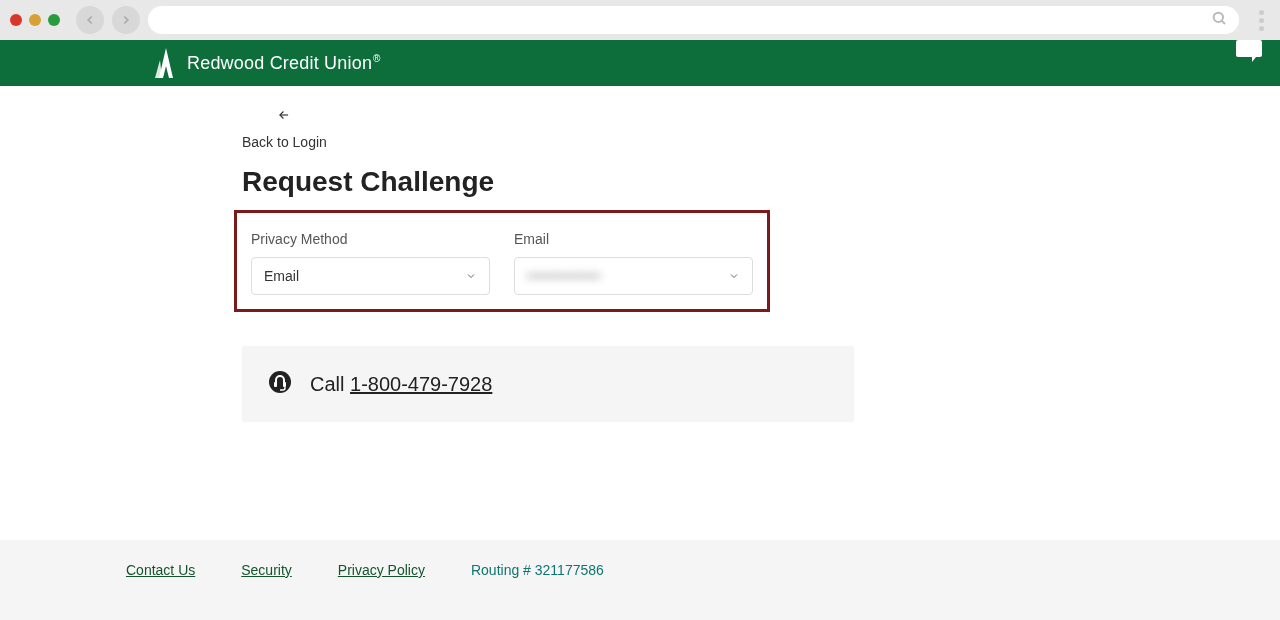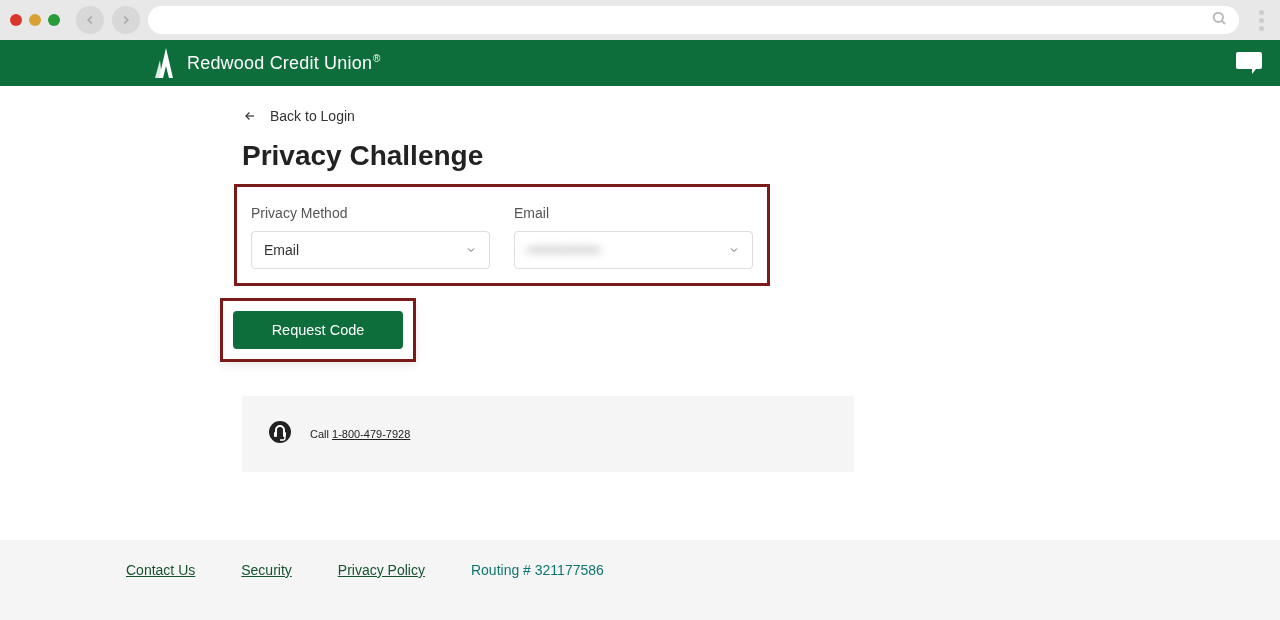--- a/index.html
+++ b/index.html
@@ -12,46 +12,46 @@
     .tl-red { background: #d9372a; }
     .tl-yellow { background: #d8a133; }
     .tl-green { background: #2a9b3d; }
     .nav-btn { width: 28px; height: 28px; border-radius: 50%; background: #d8d8d8; display: flex; align-items: center; justify-content: center; color: #aaa; }
     .url-bar { flex: 1; background: #fff; height: 28px; border-radius: 14px; display: flex; align-items: center; padding: 0 12px; justify-content: flex-end; margin-right: 6px; }
     .search-ico { color: #bbb; }
     .kebab { display: flex; flex-direction: column; gap: 3px; padding: 0 6px; }
     .kebab span { width: 5px; height: 5px; border-radius: 50%; background: #ccc; }
     
     
-    .site-header { background: #0d6e3b; height: 46px; display: flex; align-items: center; padding: 0 18px 0 155px; justify-content: space-between; }
+    .site-header { background: #0d6e3b; height: 46px; display: flex; padding: 0 18px 0 155px; justify-content: space-between; }
     .brand { display: flex; align-items: center; gap: 10px; color: #fff; font-size: 18px; font-weight: 400; letter-spacing: 0.2px; }
     .brand-logo { width: 22px; height: 30px; }
     .chat-ico { width: 26px; height: 22px; }
     .brand-sup { font-size: 10px; vertical-align: super; margin-left: 1px; }
     
     
     .main { padding: 22px 0 0 242px; }
-    .back-link { display: inline-flex; align-items: center; gap: 12px; color: #333; font-size: 14px; text-decoration: none; margin-bottom: 16px; cursor: pointer; }
+    .back-link { display: inline-flex; align-items: center; gap: 12px; color: #333; font-size: 14px; text-decoration: none; margin-bottom: 16px; cursor: pointer; flex-direction: column; }
     .page-title { font-size: 28px; font-weight: 700; color: #222; margin-bottom: 12px; }
     .page-subtitle { font-size: 14.5px; color: #333; margin-bottom: 20px; }
     
     .highlight-1 { border: 3px solid #7a1a1a; padding: 18px 14px 14px; width: 536px; margin-left: -8px; margin-bottom: 12px; }
     .fields-row { display: flex; gap: 24px; }
     .field-col { flex: 1; }
     .field-label { font-size: 14px; color: #555; margin-bottom: 10px; display: block; }
     .dropdown { border: 1px solid #ddd; border-radius: 4px; height: 38px; display: flex; align-items: center; justify-content: space-between; padding: 0 12px; font-size: 14px; color: #333; cursor: pointer; background: #fff; }
     .dropdown .blur-text { filter: blur(4px); color: #888; }
     .chev { color: #666; }
     
     .highlight-2 { border: 3px solid #7a1a1a; padding: 10px; width: 196px; margin-left: -22px; box-shadow: 0 4px 8px rgba(0,0,0,0.08); }
     .request-btn { background: #0d6e3b; color: #fff; border: none; border-radius: 4px; padding: 11px 22px; font-size: 14.5px; font-weight: 500; cursor: pointer; width: 100%; }
     
     .help-bar { background: #f5f5f5; width: 612px; margin-top: 34px; padding: 24px 26px; display: flex; align-items: center; gap: 18px; border-radius: 2px; }
     .headset-ico { width: 24px; height: 24px; }
-    .help-text { font-size: 11px; color: #222; }
+    .help-text { font-size: 20px; color: #222; }
     .help-text a { color: #222; text-decoration: underline; }
     
     
     .footer { position: absolute; bottom: 0; left: 0; right: 0; background: #f5f5f5; height: 80px; display: flex; align-items: flex-start; padding: 22px 0 0 126px; gap: 46px; font-size: 14px; }
     .footer a { color: #14532d; text-decoration: underline; }
     .routing { color: #0f766e; margin-left: 0; }
   </style>
 </head>
 <body>
 
@@ -101,21 +101,21 @@
 
 <div class="main">
   <a class="back-link">
     <svg width="16" height="14" viewBox="0 0 24 24" fill="none" stroke="#333" stroke-width="2">
         <path d="M19 12H5"></path>
         <path d="M11 18l-6-6 6-6"></path>
       </svg>
     <span>Back to Login</span>
   </a>
   
-  <h1 class="page-title">Privacy Challenge</h1>
+  <h1 class="page-title">Request Challenge</h1>
   
   <div class="highlight-1">
     <div class="fields-row">
       <div class="field-col">
         <label class="field-label">Privacy Method</label>
         <div class="dropdown">
           <span>Email</span>
           <svg class="chev" width="12" height="12" viewBox="0 0 24 24" fill="none" stroke="currentColor" stroke-width="2">
               <path d="M6 9l6 6 6-6"></path>
             </svg>
@@ -126,23 +126,20 @@
         <div class="dropdown">
           <span class="blur-text">•••••••••••••••</span>
           <svg class="chev" width="12" height="12" viewBox="0 0 24 24" fill="none" stroke="currentColor" stroke-width="2">
               <path d="M6 9l6 6 6-6"></path>
             </svg>
         </div>
       </div>
     </div>
   </div>
   
-  <div class="highlight-2">
-    <button class="request-btn">Request Code</button>
-  </div>
   
   <div class="help-bar">
     <span>
       <svg class="headset-ico" viewBox="0 0 24 24" fill="#222">
         <circle cx="12" cy="12" r="11" fill="#222"></circle>
         <path d="M12 5a5 5 0 0 0-5 5v3h2v-3a3 3 0 1 1 6 0v3h2v-3a5 5 0 0 0-5-5z" fill="#fff"></path>
         <rect x="6" y="12" width="3" height="5" rx="1" fill="#fff"></rect>
         <rect x="15" y="12" width="3" height="5" rx="1" fill="#fff"></rect>
         <path d="M17 17v1a2 2 0 0 1-2 2h-3" stroke="#fff" stroke-width="1.4" fill="none"></path>
       </svg>

